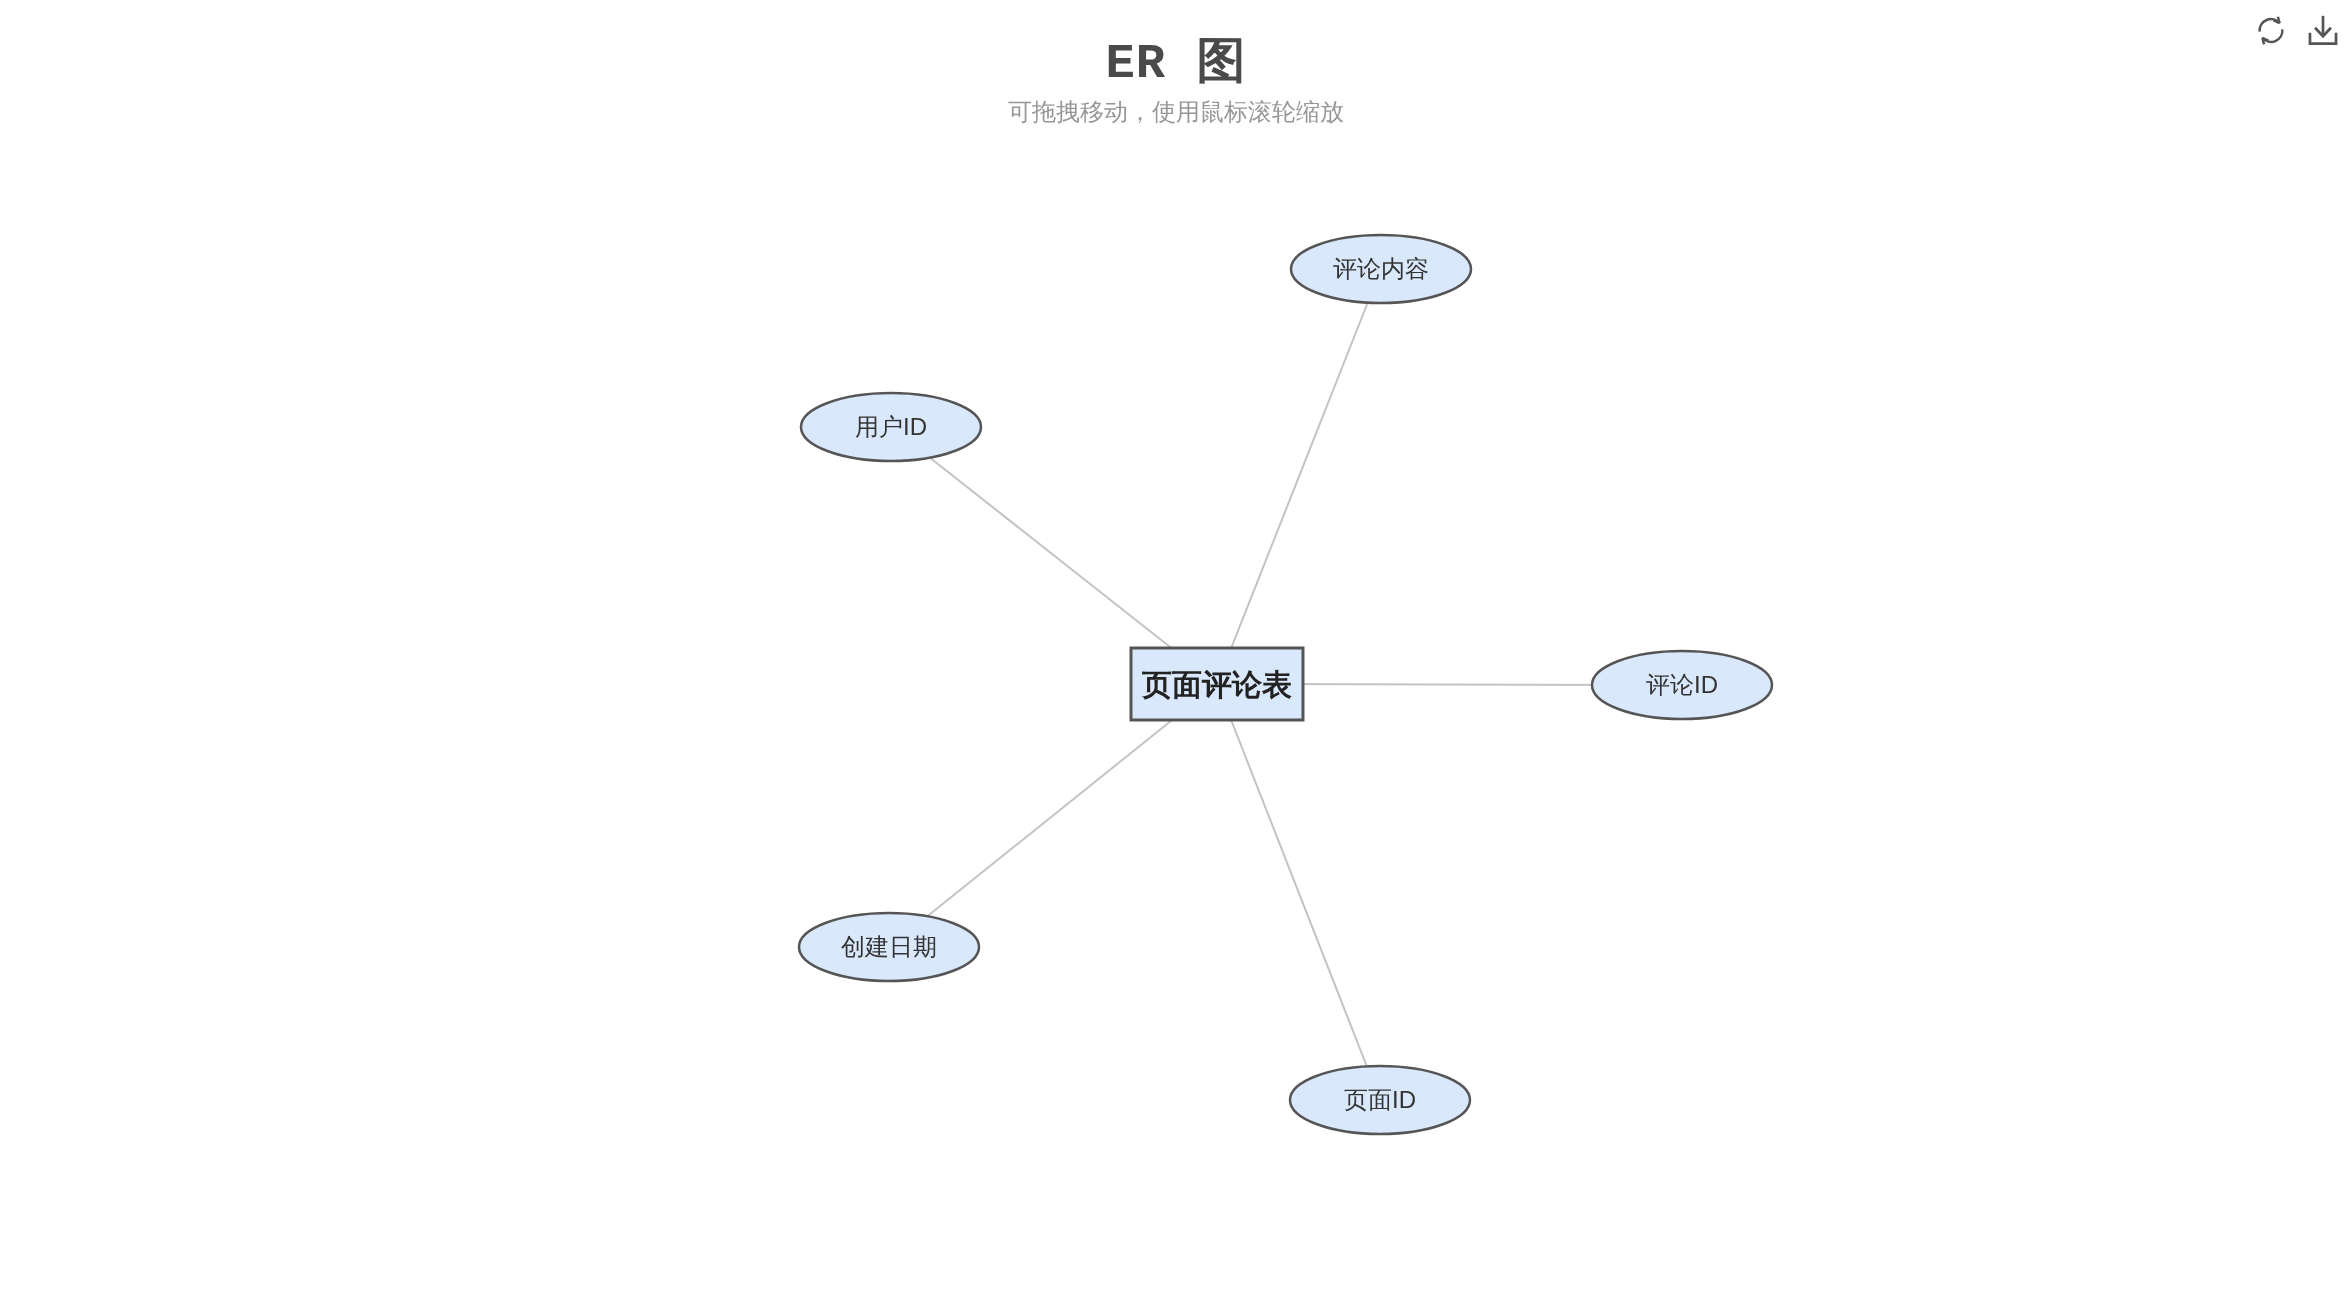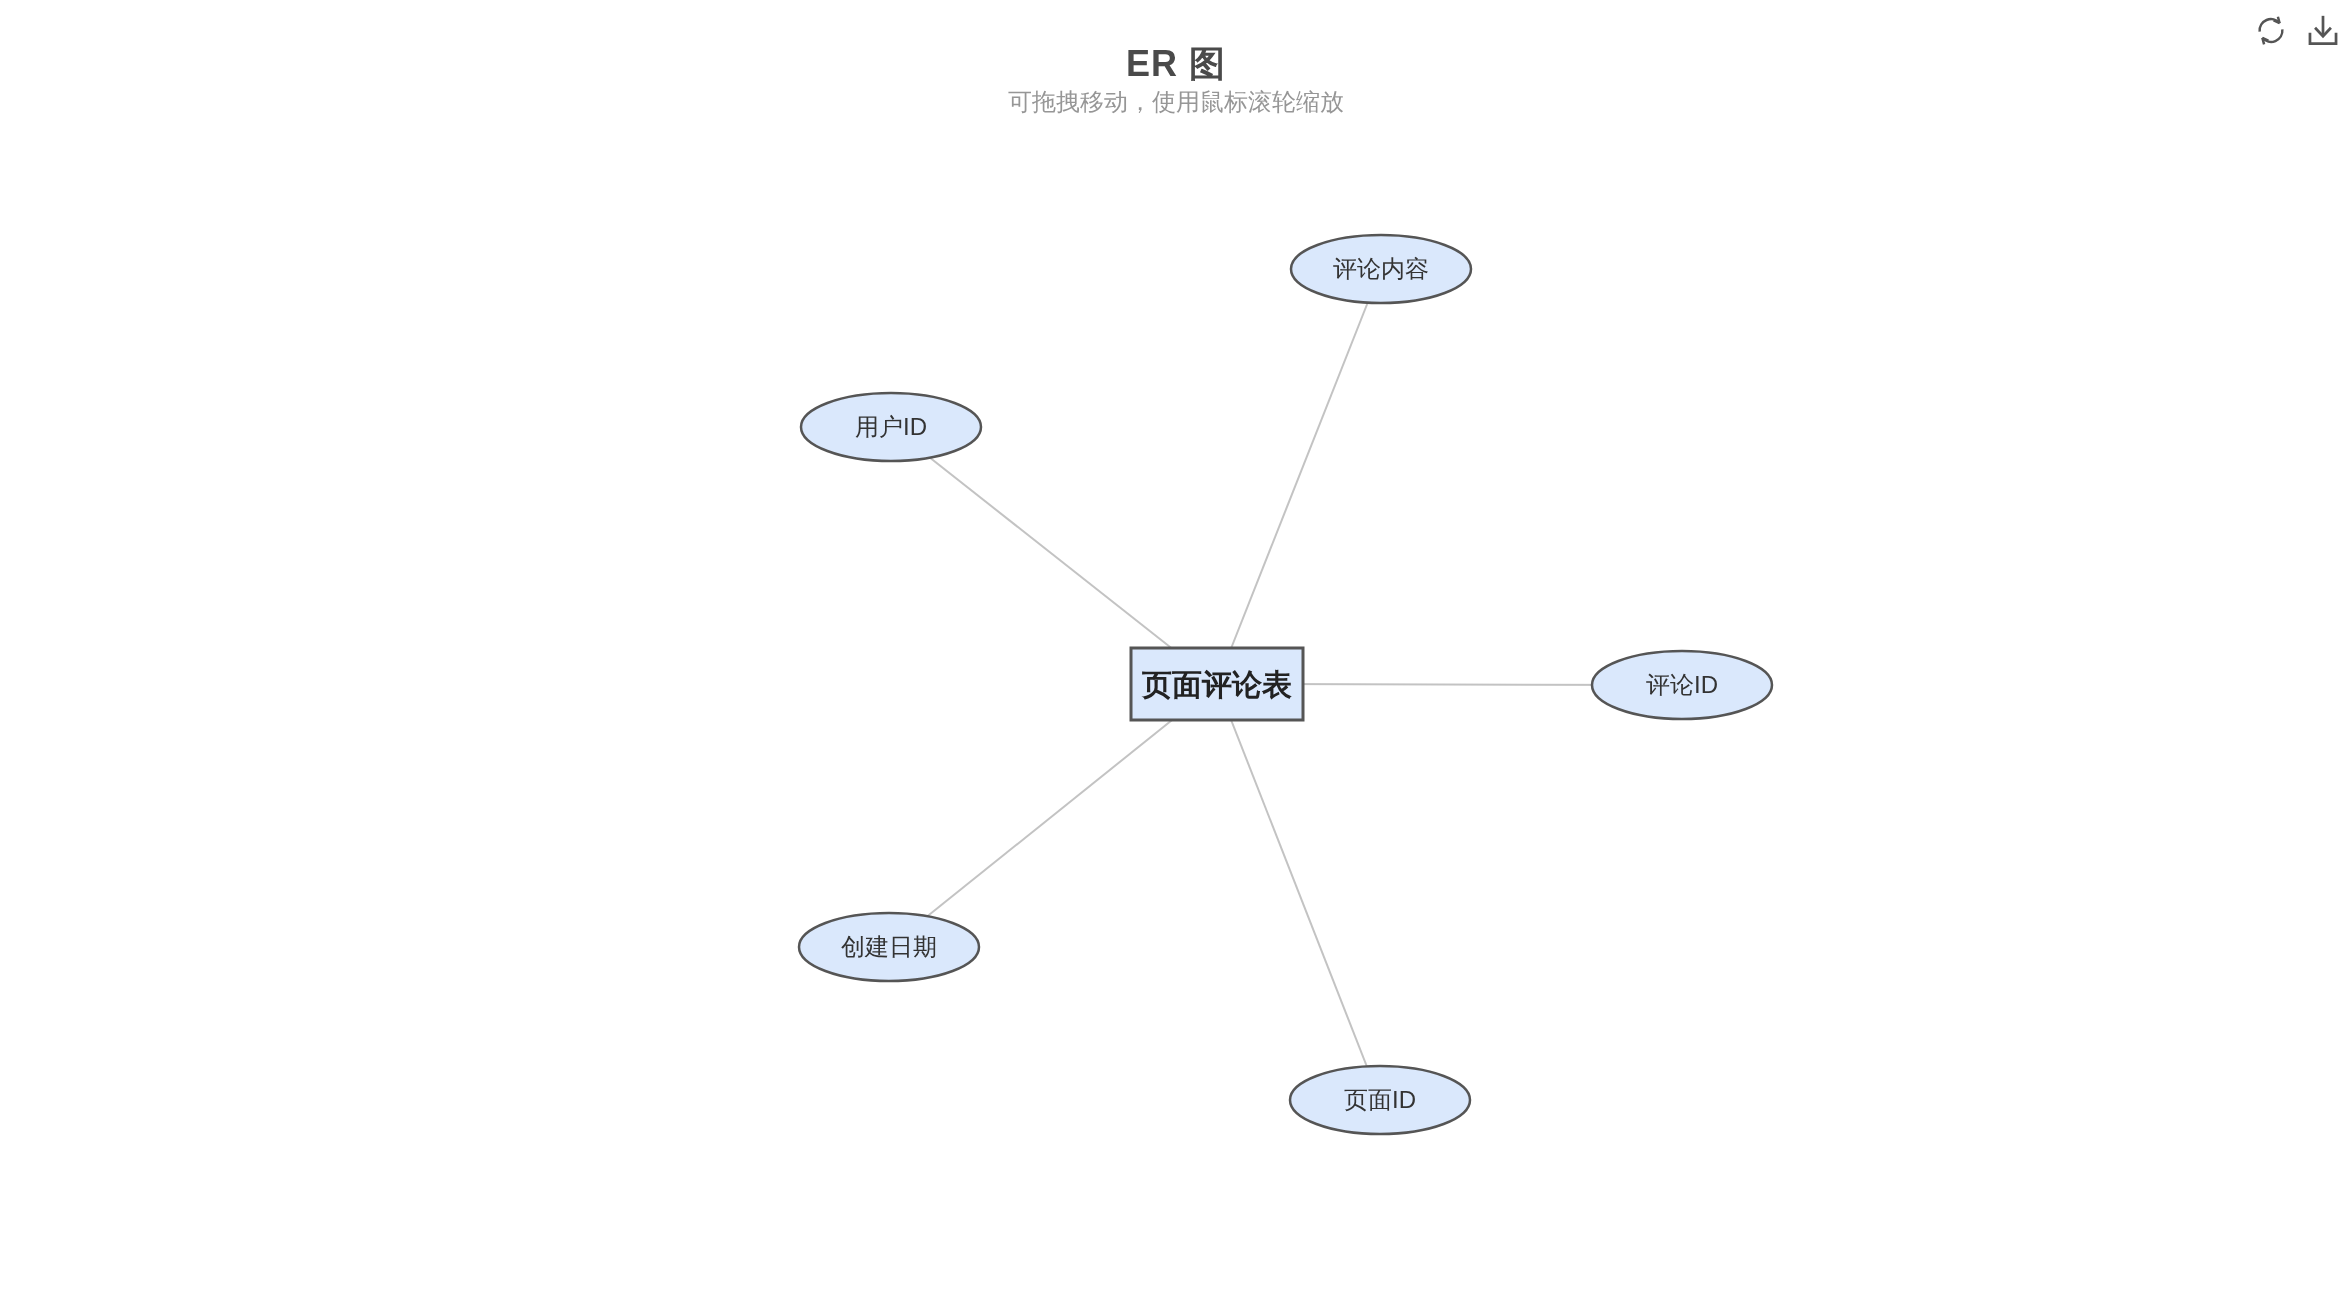--- a/index.html
+++ b/index.html
@@ -13,25 +13,25 @@
   body{
     background:var(--page-bg);
     font-family:"Liberation Sans","DejaVu Sans",sans-serif;
     position:relative;
   }
   .header{
     position:absolute;top:44px;left:0;width:100%;
     text-align:center;pointer-events:none;
   }
   .title{
-    font-size:36px;font-weight:bold;color:var(--title-text);
-    letter-spacing:1px;line-height:40px;
+    font-size:49px;font-weight:bold;color:var(--title-text);
+    letter-spacing:1px;line-height:40px;font-family:Liberation Mono, monospace;
   }
   .subtitle{
-    margin-top:4px;font-size:24px;color:var(--subtitle-text);
+    margin-top:14px;font-size:24px;color:var(--subtitle-text);
     line-height:28px;
   }
   .toolbox{
     position:absolute;top:13px;right:12px;
     display:flex;gap:18px;align-items:center;
   }
   .tool-btn{
     width:34px;height:34px;background:none;border:none;cursor:pointer;
     color:var(--icon);padding:0;display:block;
   }

